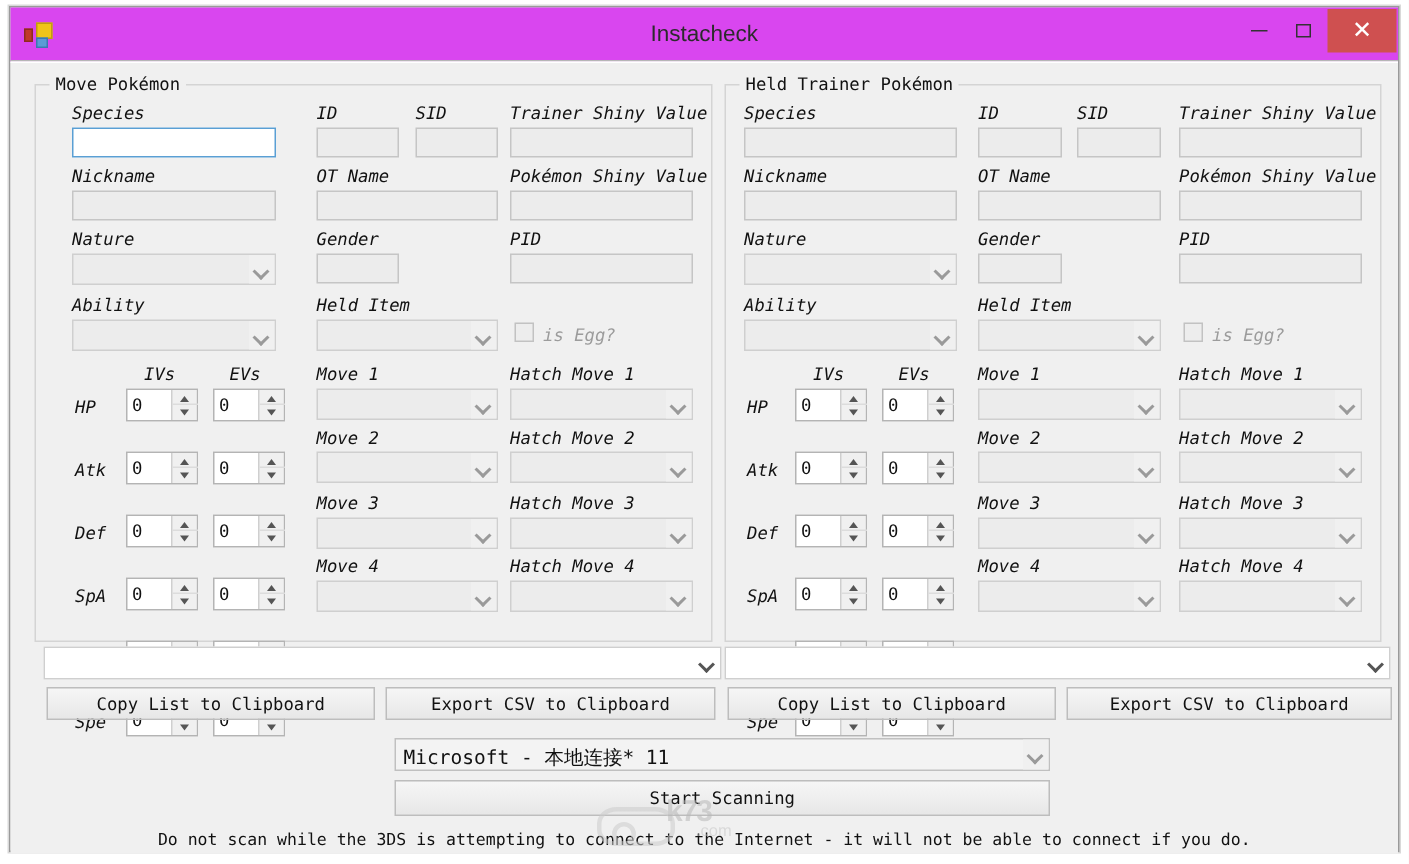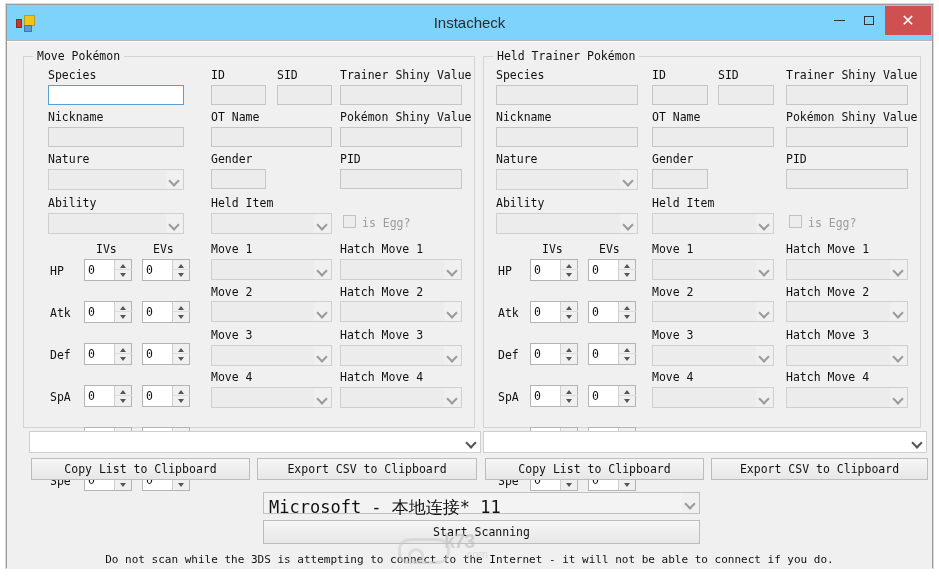--- a/index.html
+++ b/index.html
@@ -18,21 +18,21 @@
     width: 927px; height: 564px;
     background: #f0f0f0;
     border: 1px solid #9a9a9a;
     box-shadow: 0 0 0 1px #d9d9d9;
   }
 
   
   #titlebar {
     position: absolute; left: 0; top: 0;
     width: 100%; height: 36px;
-    background: #7dd3fc;
+    background: #d946ef;
     border-bottom: 1px solid #b6b6b6;
   }
   #app-icon {
     position: absolute; left: 9px; top: 9px;
     width: 20px; height: 18px;
   }
   #app-icon .sq { position: absolute; }
   #app-icon .sq-red    { left: 0px;  top: 5px;  width: 6px;  height: 9px;  background: #c0392b; border: 1px solid #8e2a20; }
   #app-icon .sq-yellow { left: 8px;  top: 1px;  width: 11px; height: 11px; background: #f0c419; border: 1px solid #c09d10; }
   #app-icon .sq-blue   { left: 8px;  top: 11px; width: 8px;  height: 7px;  background: #5b9bd5; border: 1px solid #3a7ab0; }
@@ -87,20 +87,21 @@
   #group-your  { left: 16px;  top: 14px; width: 452px; height: 372px; }
   #group-other { left: 476px; top: 14px; width: 438px; height: 372px; }
 
   
   .lbl {
     position: absolute;
     font-size: 11.5px;
     color: #111;
     white-space: nowrap;
     line-height: 13px;
+    font-style: italic;
   }
   .lbl-dim { color: #9c9c9c; text-align: right; }
 
   .tb {
     position: absolute;
     background: #ececec;
     border: 1px solid #c5c5c5;
     height: 20px;
   }
   .tb-focus {
@@ -627,21 +628,21 @@
     <div class="cb-wide" style="left:476px; top:389px; width:444px;">
       <span class="cb-arrow"></span>
     </div>
 
     <div class="btn" style="left:24px;  top:416px; width:219px;">Copy List to Clipboard</div>
     <div class="btn" style="left:250px; top:416px; width:220px;">Export CSV to Clipboard</div>
     <div class="btn" style="left:478px; top:416px; width:219px;">Copy List to Clipboard</div>
     <div class="btn" style="left:704px; top:416px; width:217px;">Export CSV to Clipboard</div>
 
     <div class="cb" style="left:256px; top:450px; width:437px; height:22px; background:#f3f3f3; border:1px solid #c0c0c0;">
-      <span style="position:absolute; left:5px; top:3px; font-size:17px; color:#111; white-space:nowrap; font-family:'DejaVu Sans Mono','Liberation Mono',monospace;">Microsoft - 本地连接* 11</span>
+      <span style="position:absolute; left:5px; top:3px; font-size:13px; color:#111; white-space:nowrap; font-family:'DejaVu Sans Mono','Liberation Mono',monospace;">Microsoft - 本地连接* 11</span>
       <span class="cb-arrow"></span>
     </div>
 
     <div class="btn" style="left:256px; top:478px; width:437px; height:24px; line-height:22px;">Start Scanning</div>
 
     <div id="status-text">Do not scan while the 3DS is attempting to connect to the Internet - it will not be able to connect if you do.</div>
   </div>
 </div>
 
 <div id="watermark">

